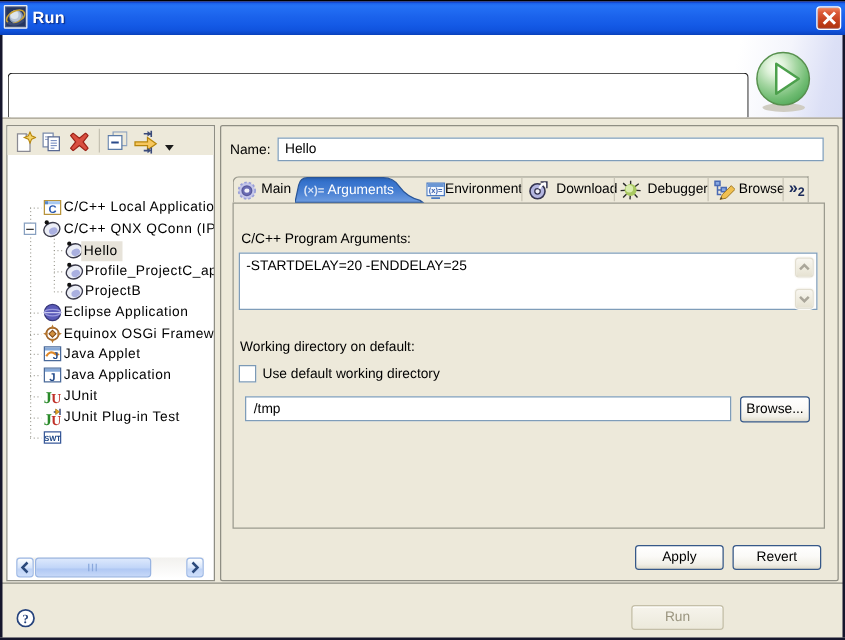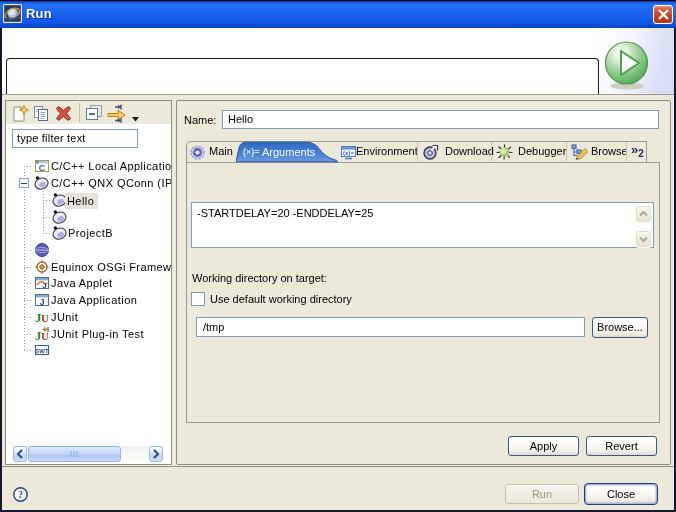--- a/index.html
+++ b/index.html
@@ -172,21 +172,20 @@
             <path d="M8 16.5 h4 M14 14 v5"></path>
           </g>
       <path d="M14 16.4 l-3 -2.2 v4.4 Z" fill="#3a4a7a"></path>
     </svg></div>
 
     <div class="abs" style="left:132px;top:112px"><svg width="8" height="5" viewBox="0 0 8 5">
           <path d="M0 0 h7 l-3.5 4.5 Z" fill="#1a1a1a"></path>
         </svg></div>
   </div>
 
-  <div class="abs" id="filter">type filter text</div>
 
   <div class="abs" id="tree" style="left:7px;top:155px;width:164px;height:285px;overflow:hidden">
     <div class="dotv" style="left:17px;top:11px;height:184px"></div>
     <div class="dotv" style="left:36px;top:30px;height:48px"></div>
     <div class="doth" style="left:17px;top:11px;width:9px"></div>
     <div class="doth" style="left:36px;top:45px;width:8px"></div>
     <div class="doth" style="left:36px;top:62px;width:8px"></div>
     <div class="doth" style="left:36px;top:78px;width:8px"></div>
     <div class="doth" style="left:17px;top:95px;width:9px"></div>
     <div class="doth" style="left:17px;top:112px;width:9px"></div>
@@ -220,33 +219,35 @@
       <ellipse cx="8.6" cy="9.8" rx="3.5" ry="2.7" transform="rotate(-22 8.6 9.8)" fill="#aab0e0"></ellipse>
       <circle cx="3.4" cy="2.9" r="1.7" fill="#111"></circle>
     </svg></div>
     <div class="trow hl" style="left:58px;top:37.5px;padding:0 4px 0 2px">Hello</div>
 
     <div class="ticon" style="left:45px;top:54px"><svg width="15" height="16" viewBox="0 0 15 16">
       <ellipse cx="7.5" cy="8.6" rx="6.6" ry="5.4" transform="rotate(-22 7.5 8.6)" fill="#eceef6" stroke="#3a3a4a" stroke-width="1.1"></ellipse>
       <ellipse cx="8.6" cy="9.8" rx="3.5" ry="2.7" transform="rotate(-22 8.6 9.8)" fill="#aab0e0"></ellipse>
       <circle cx="3.4" cy="2.9" r="1.7" fill="#111"></circle>
     </svg></div>
+    <div class="trow" style="left:61px;top:54px">Profile_ProjectC_ap</div>
 
     <div class="ticon" style="left:45px;top:70px"><svg width="15" height="16" viewBox="0 0 15 16">
       <ellipse cx="7.5" cy="8.6" rx="6.6" ry="5.4" transform="rotate(-22 7.5 8.6)" fill="#eceef6" stroke="#3a3a4a" stroke-width="1.1"></ellipse>
       <ellipse cx="8.6" cy="9.8" rx="3.5" ry="2.7" transform="rotate(-22 8.6 9.8)" fill="#aab0e0"></ellipse>
       <circle cx="3.4" cy="2.9" r="1.7" fill="#111"></circle>
     </svg></div>
     <div class="trow" style="left:61px;top:70px">ProjectB</div>
 
     <div class="ticon" style="left:27px;top:87px"><svg width="16" height="16" viewBox="0 0 16 16">
       <circle cx="8" cy="8" r="6.5" fill="#5a5ab8" stroke="#38387a"></circle>
       <ellipse cx="8" cy="8" rx="6.5" ry="2.6" fill="none" stroke="#9a9ade" stroke-width="1"></ellipse>
       <path d="M1.5 8 h13" stroke="#c8c8f0" stroke-width="1"></path>
     </svg></div>
+    <div class="trow" style="left:44px;top:87px">Eclipse Application</div>
 
     <div class="ticon" style="left:27px;top:104px"><svg width="16" height="16" viewBox="0 0 16 16">
       <circle cx="8" cy="8" r="5" fill="none" stroke="#a06428" stroke-width="1.4"></circle>
       <path d="M8 0.5 L9.6 4 L6.4 4 Z M8 15.5 L9.6 12 L6.4 12 Z M0.5 8 L4 6.4 L4 9.6 Z M15.5 8 L12 6.4 L12 9.6 Z" fill="#b87830"></path>
       <rect x="6" y="6" width="4" height="4" transform="rotate(45 8 8)" fill="#d09040" stroke="#804818" stroke-width="0.8"></rect>
     </svg></div>
     <div class="trow" style="left:44px;top:104px">Equinox OSGi Framewo</div>
 
     <div class="ticon" style="left:27px;top:120px"><svg width="16" height="16" viewBox="0 0 16 16">
       <rect x="1.5" y="2.5" width="13" height="11" fill="#fff" stroke="#4a6a9a"></rect>
@@ -363,43 +364,43 @@
         <path d="M3 4.5 v7 h3 M3 8 h3"></path>
       </g>
       <path d="M5 15.5 L7 11.5 L14 4.5 L17 7.5 L10 14.5 L5 15.5" fill="#f0c050" stroke="#a07820" stroke-width="0.8"></path>
       <path d="M5 15.5 L7 14.8 L6 13.5 Z" fill="#3a3a3a"></path>
     </svg></div>
     <div class="tab" style="left:591px;top:141px">Browse</div>
     <div class="tsep" style="left:626px"></div>
     <div class="abs" style="left:631px;top:142px;font-size:13px;font-weight:bold;color:#1a2a5a">»<span style="font-size:10px;vertical-align:-3px">2</span></div>
   </div>
 
+  <div class="abs" id="argslbl">C/C++ Program Arguments:</div>
   <div class="abs" id="argsbox">
     <div class="scup" style="left:444px;top:3px"><svg width="13" height="14" viewBox="0 0 13 14">
           <path d="M3 8.5 L6.5 5 L10 8.5" stroke="#aaa69a" stroke-width="2" fill="none"></path>
         </svg></div>
     <div class="scup" style="left:444px;top:28px"><svg width="13" height="14" viewBox="0 0 13 14">
           <path d="M3 5.5 L6.5 9 L10 5.5" stroke="#aaa69a" stroke-width="2" fill="none"></path>
         </svg></div>
   </div>
   <div class="abs" id="argstext">-STARTDELAY=20 -ENDDELAY=25</div>
 
-  <div class="abs" id="wdlbl">Working directory on target:</div>
+  <div class="abs" id="wdlbl">Working directory on default:</div>
   <div class="abs" id="cb"></div>
   <div class="abs" id="cblbl">Use default working directory</div>
   <div class="abs" id="wdinput">/tmp</div>
   <div class="btn" id="browsebtn">Browse...</div>
 
   <div class="btn" id="applybtn">Apply</div>
   <div class="btn" id="revertbtn">Revert</div>
 
   <div class="abs" id="sep"></div>
   <div class="abs" id="helpicon"><svg width="15" height="15" viewBox="0 0 15 15">
     <circle cx="7.5" cy="7.5" r="6.7" fill="#fff" stroke="#26437c" stroke-width="1.4"></circle>
     <text x="7.5" y="11" text-anchor="middle" font-family="Liberation Serif" font-size="10" font-weight="bold" fill="#26437c">?</text>
   </svg></div>
   <div class="btn" id="runbtn">Run</div>
-  <div class="btn" id="closebtn2">Close</div>
 
   <div class="abs" id="bl"></div>
   <div class="abs" id="br"></div>
   <div class="abs" id="bb"></div>
 </div>
 
 </body></html>

